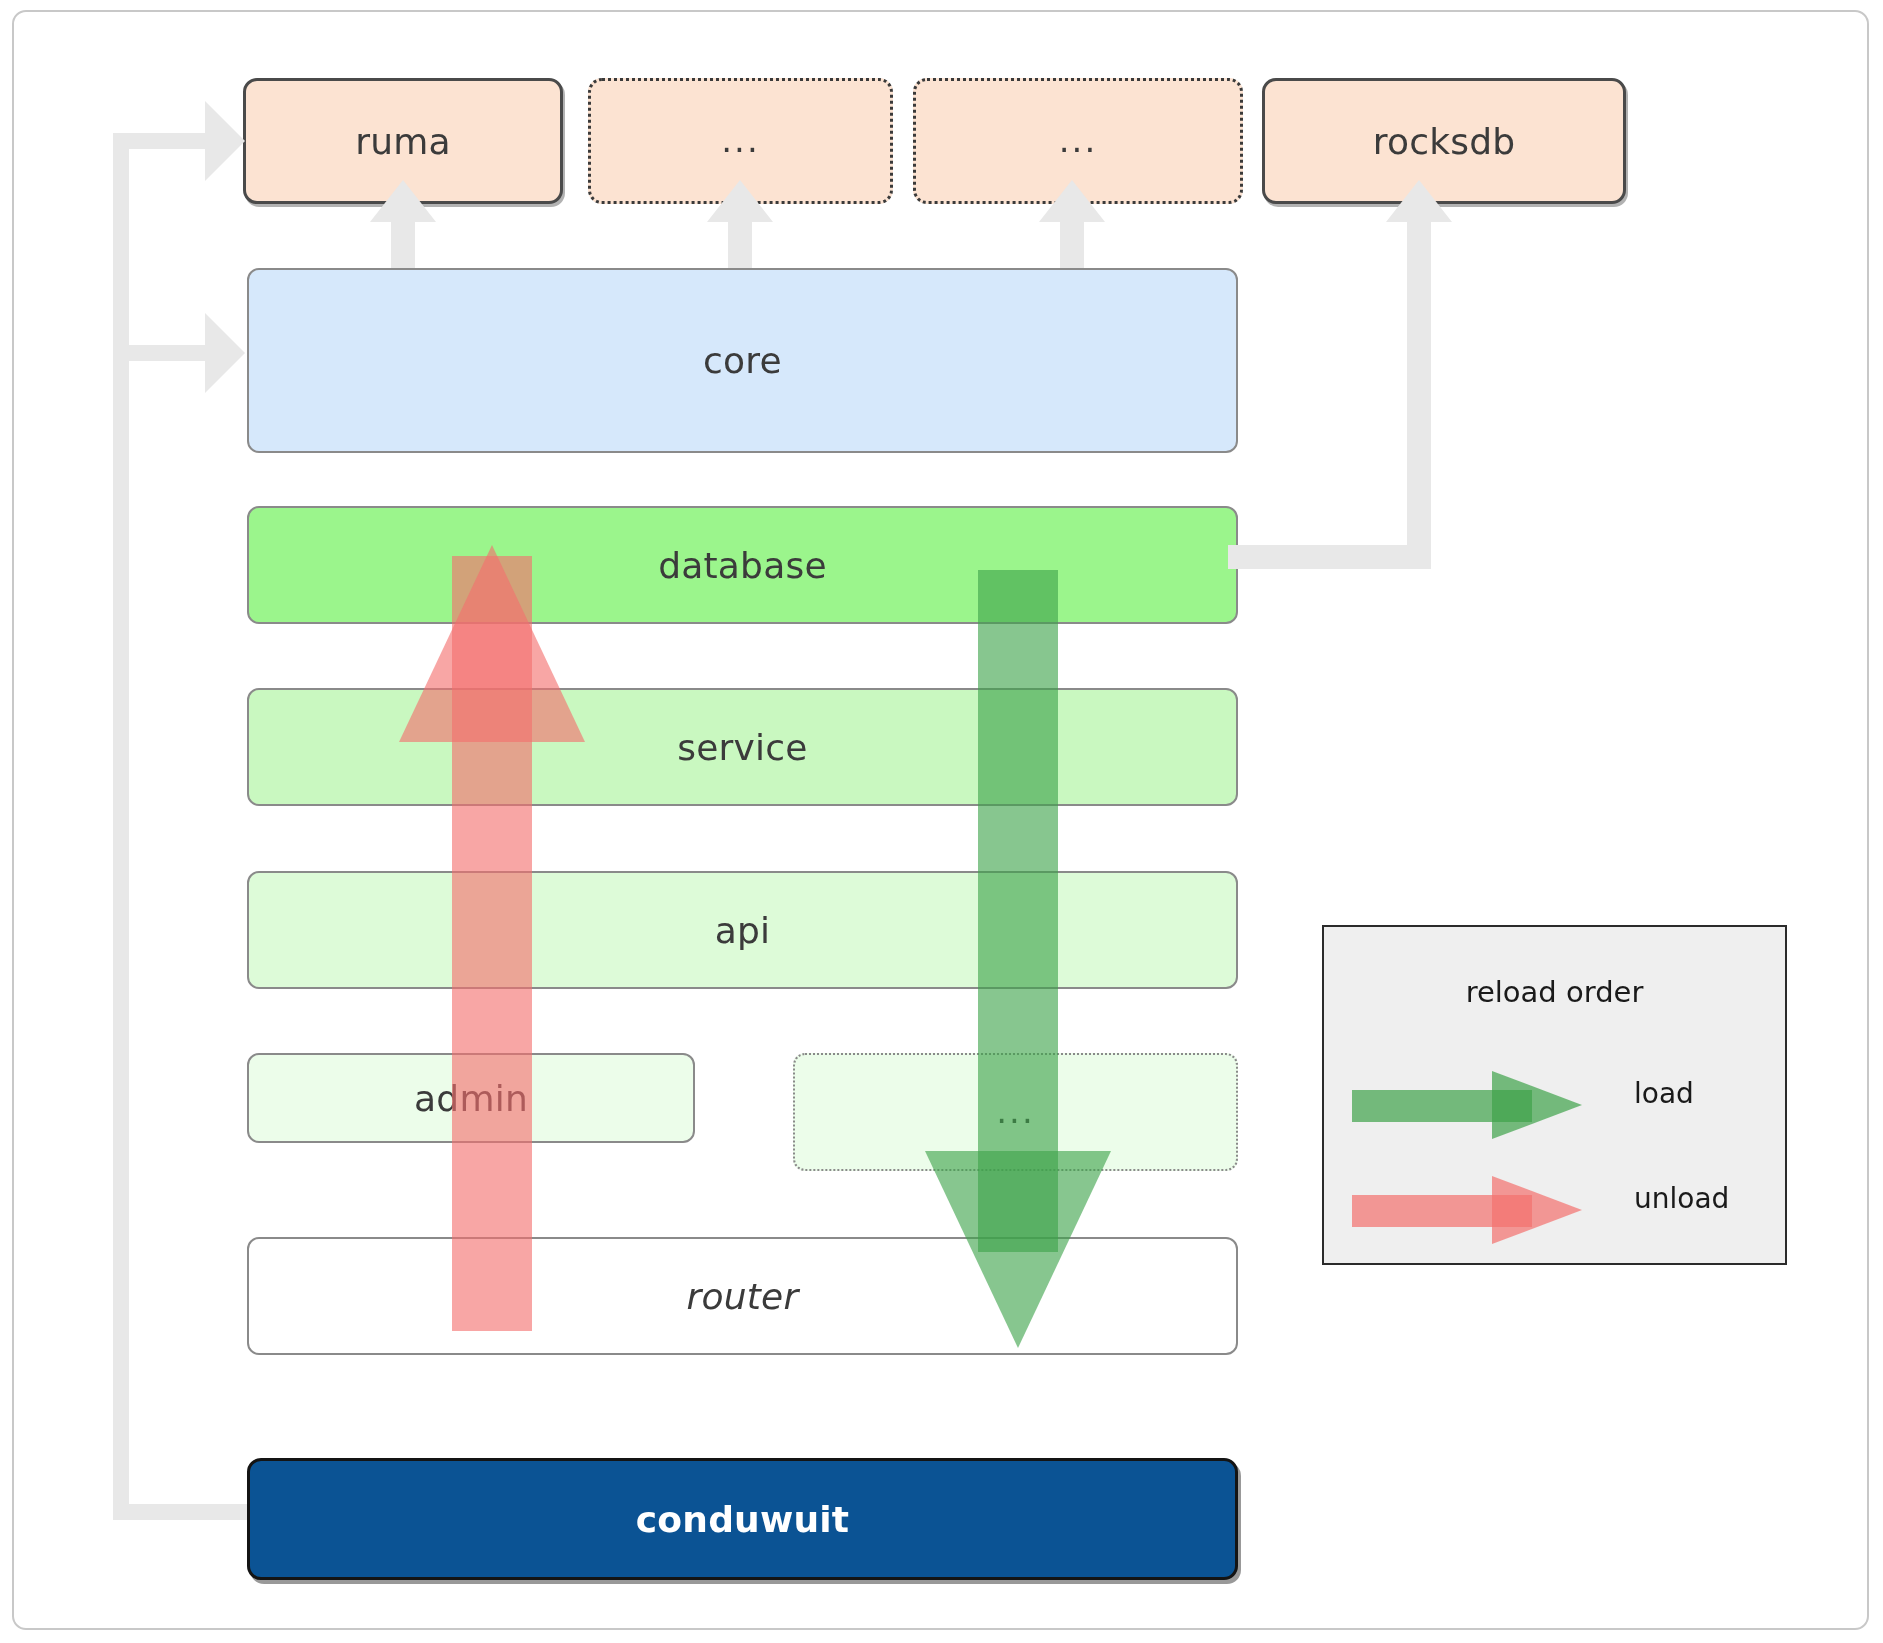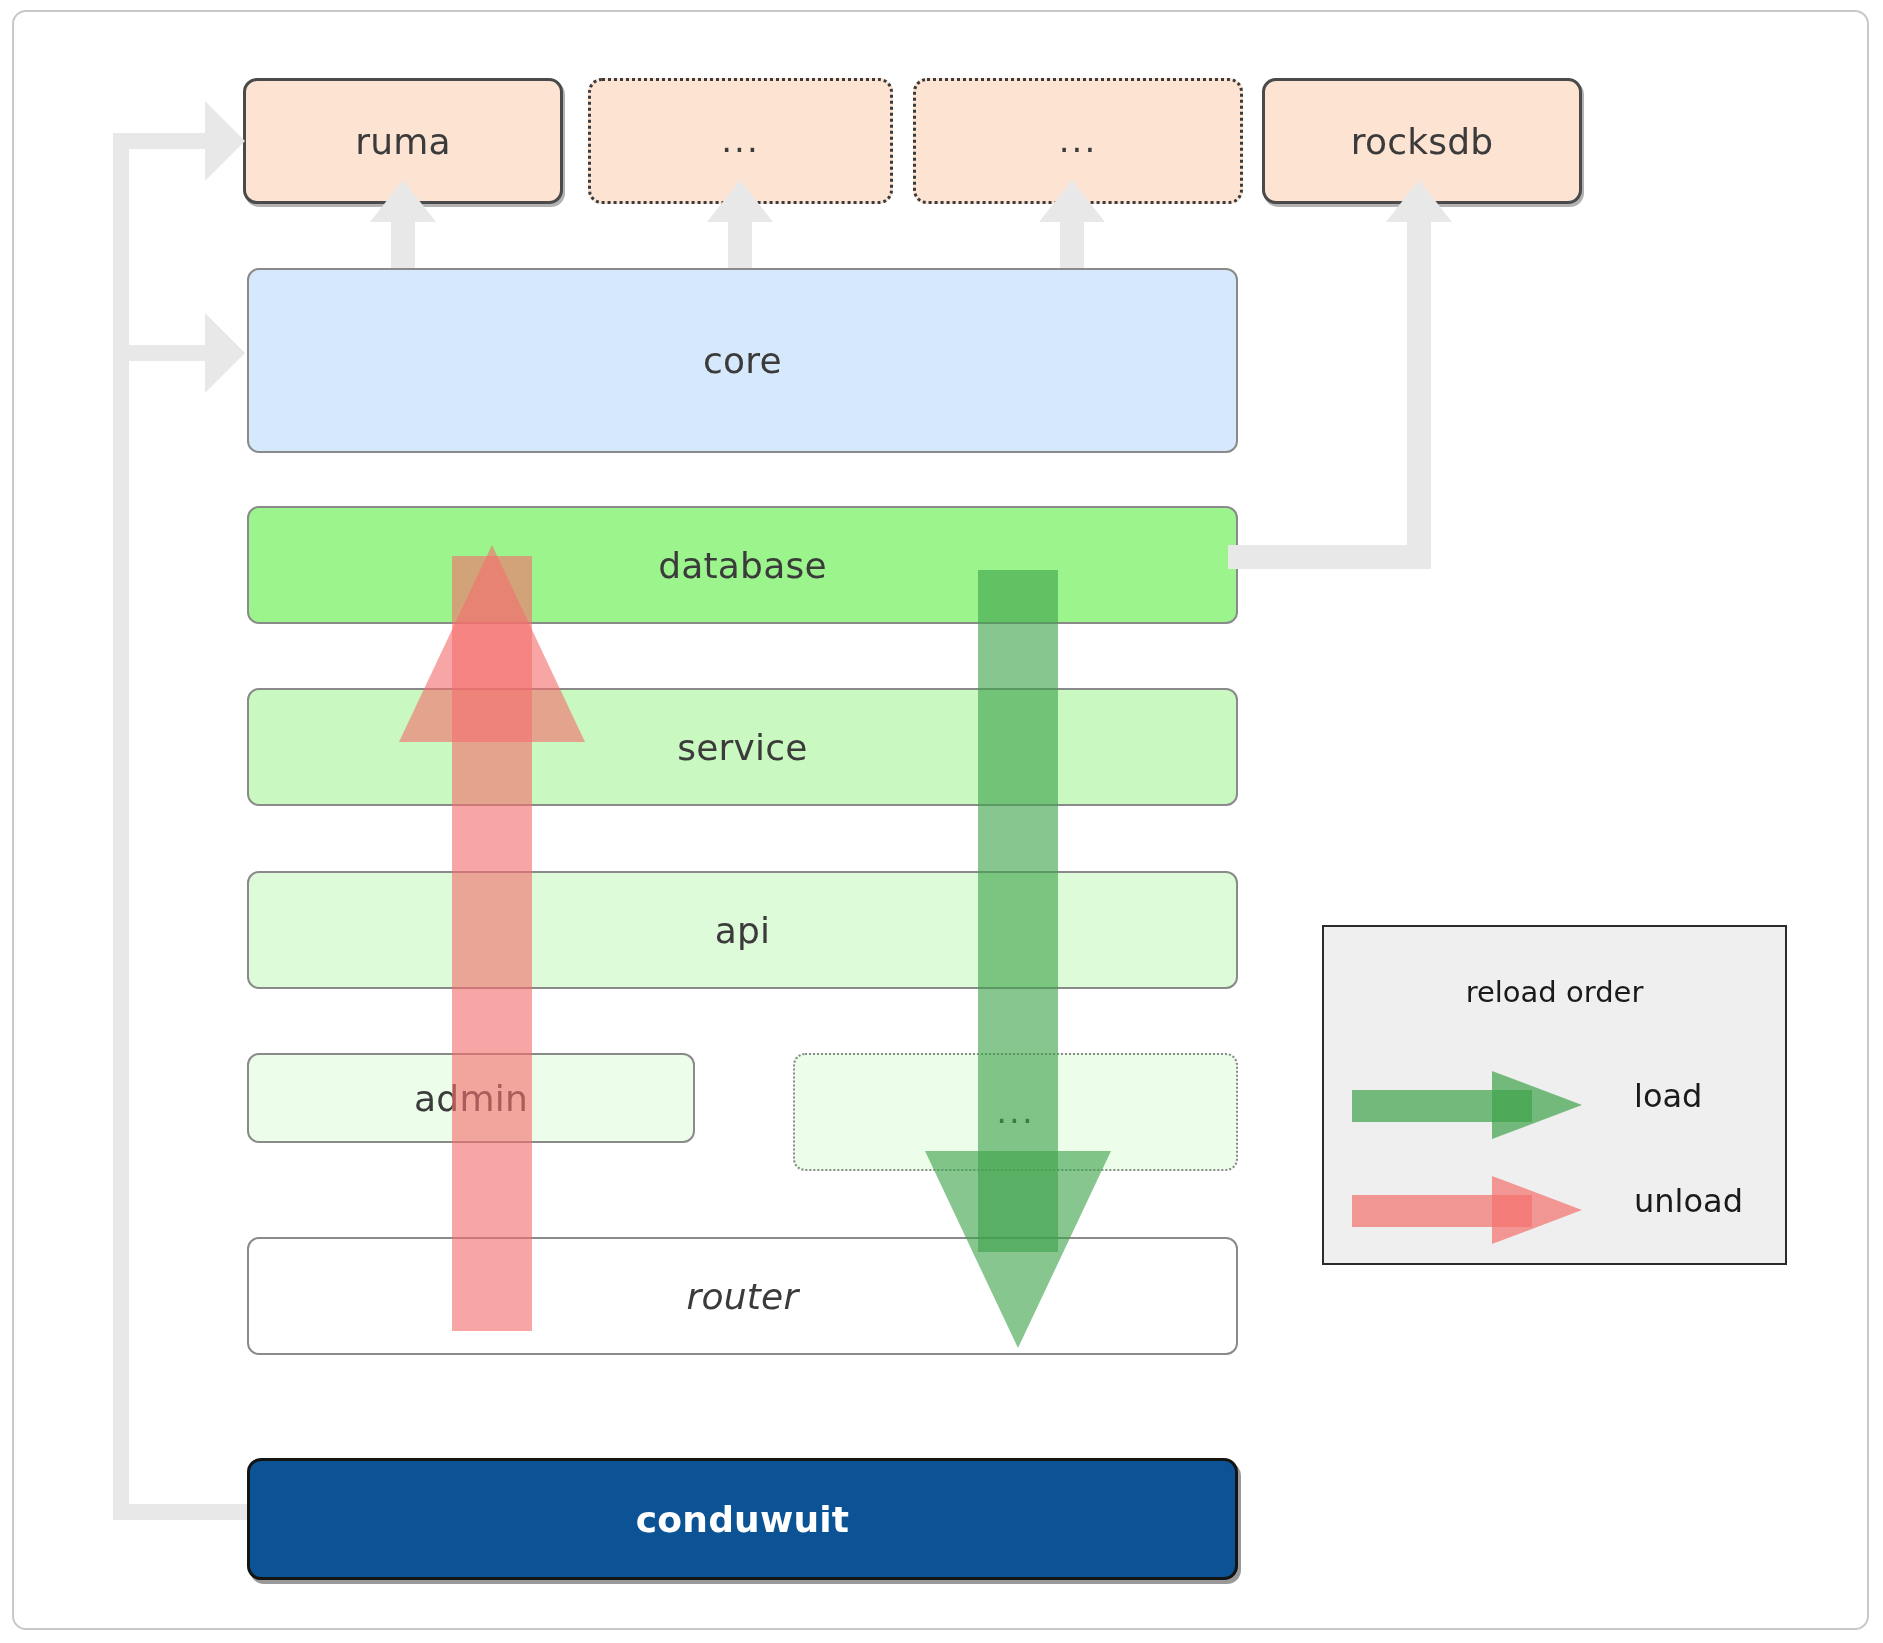--- a/index.html
+++ b/index.html
@@ -109,21 +109,21 @@
   .legend-title {
     position: absolute;
     left: 0; right: 0;
     top: 48px;
     text-align: center;
     font-size: 29px;
     color: #1a1a1a;
   }
   .legend-row-label {
     position: absolute;
-    font-size: 32px;
+    font-size: 28px;
     color: #1a1a1a;
     white-space: nowrap;
   }
   .legend-label-load   { left: 310px; top: 150px; }
   .legend-label-unload { left: 310px; top: 255px; }
   .legend-arrow-svg {
     position: absolute;
     left: 28px;
     width: 250px;
     height: 90px;
@@ -176,21 +176,21 @@
     </div>
 
     <div class="node crate dotted" style="left:588px; top:78px; width:305px; height:126px;">
       <span class="ellipsis">...</span>
     </div>
 
     <div class="node crate dotted" style="left:913px; top:78px; width:330px; height:126px;">
       <span class="ellipsis">...</span>
     </div>
 
-    <div class="node crate" style="left:1262px; top:78px; width:320px; height:126px;">
+    <div class="node crate" style="left:1262px; top:78px; width:364px; height:126px;">
       <span>rocksdb</span>
     </div>
 
     <div class="node layer core-box" style="left:247px; top:268px; width:991px; height:185px;">
       <span>core</span>
     </div>
 
     <div class="node layer database-box" style="left:247px; top:506px; width:991px; height:118px;justify-content:center;">
       <span>database</span>
     </div>

